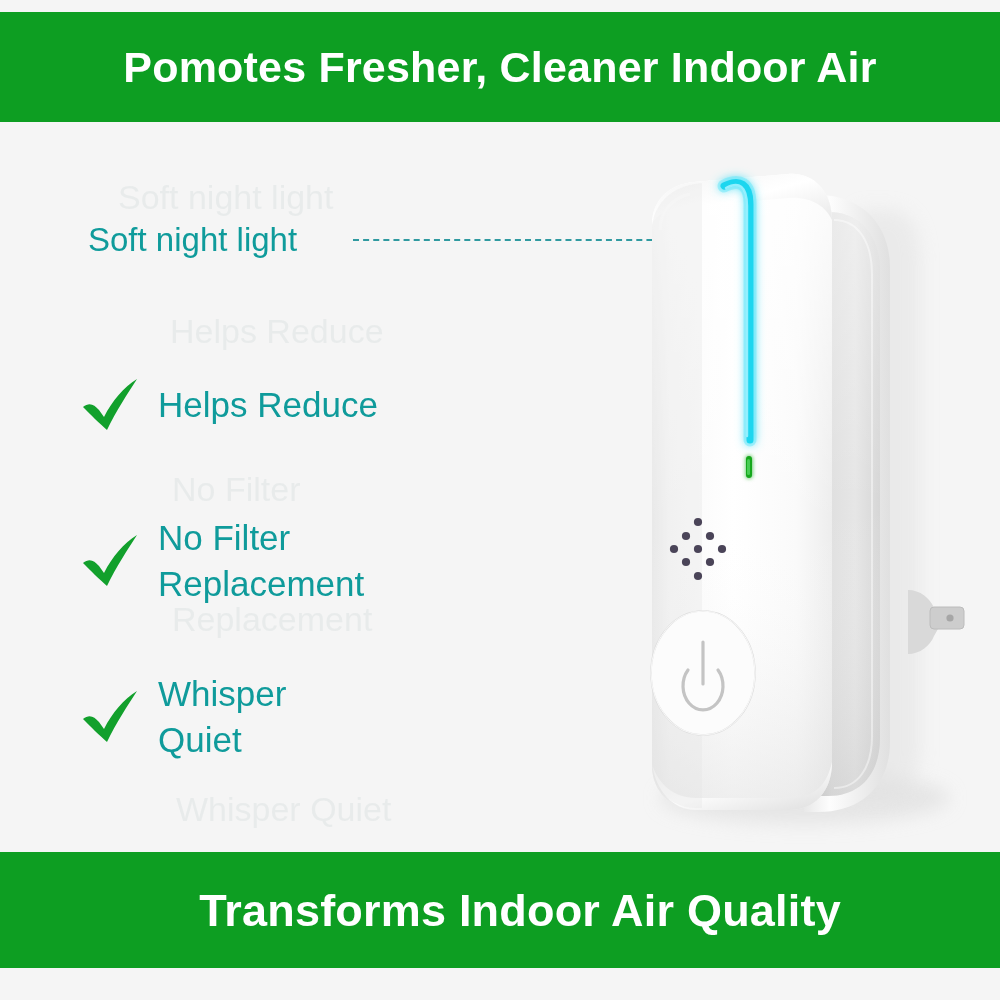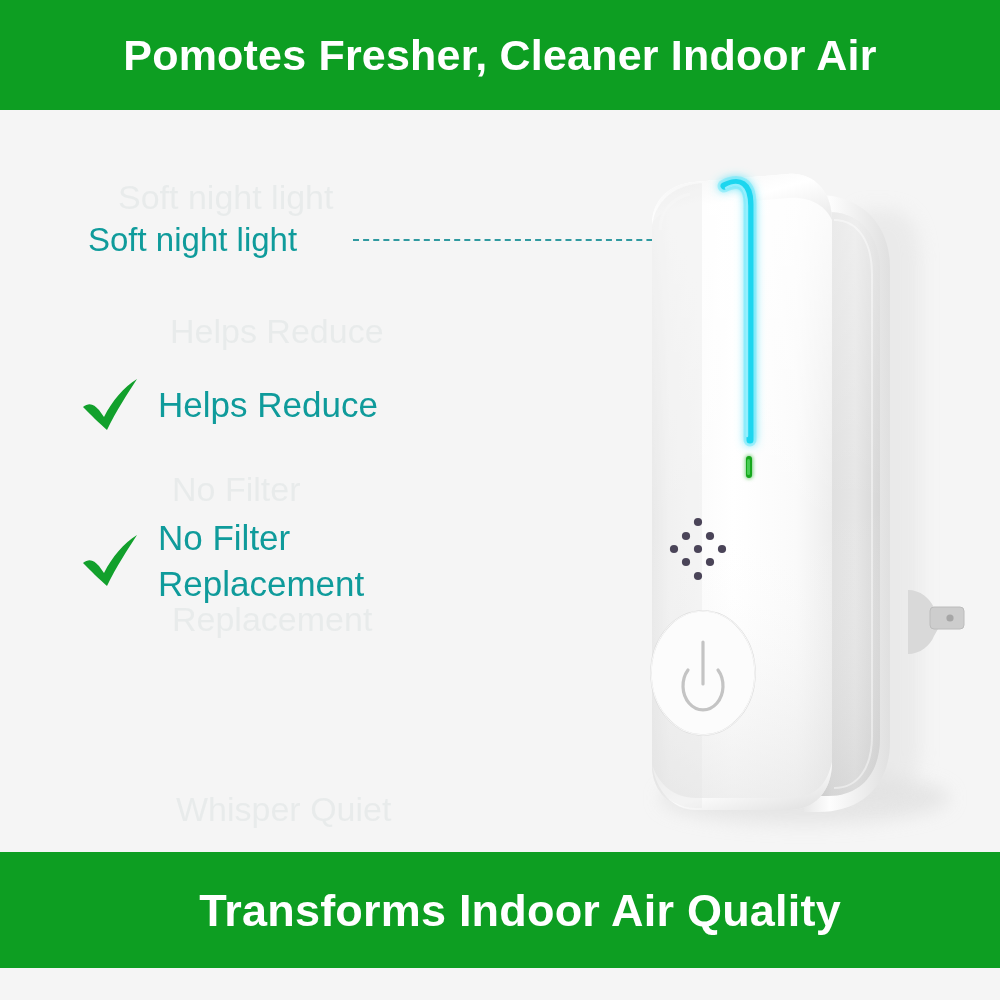--- a/index.html
+++ b/index.html
@@ -25,21 +25,21 @@
   
   .banner {
     position: absolute;
     left: 0;
     width: 1000px;
     background: #0d9e22;
     display: flex;
     align-items: center;
     justify-content: center;
   }
-  .banner-top    { top: 0;    height: 110px; }
+  .banner-top    { top: 12px;    height: 110px; }
   .banner-bottom { top: 852px; height: 116px; padding-left: 20px; }
   .banner-text {
     color: #ffffff;
     font-family: "Liberation Sans", sans-serif;
     font-weight: bold;
     font-size: 43px;
     letter-spacing: 0.2px;
     white-space: nowrap;
     text-align: center;
     line-height: 1;
@@ -156,20 +156,31 @@
         <svg width="62" height="56" viewBox="0 0 62 56" aria-hidden="true">
           <path d="M3 30 C9 25 14 27 19 33 L24 40 C32 24 44 10 57 2 C48 16 36 34 27 53 C20 47 10 37 3 30 Z" fill="#12a02c"></path>
         </svg>
       </span>
       <span class="feature-text">
         <span class="l1">No Filter</span>
         <span class="l2">Replacement</span>
       </span>
     </div>
 
+    <div class="feature">
+      <span class="check">
+        <svg width="62" height="56" viewBox="0 0 62 56" aria-hidden="true">
+          <path d="M3 30 C9 25 14 27 19 33 L24 40 C32 24 44 10 57 2 C48 16 36 34 27 53 C20 47 10 37 3 30 Z" fill="#12a02c"></path>
+        </svg>
+      </span>
+      <span class="feature-text">
+        <span class="l1">Whisper</span>
+        <span class="l2">Quiet</span>
+      </span>
+    </div>
 
   </div>
 
   <div class="device-wrap">
     <svg class="device-svg" width="400" height="700" viewBox="0 0 400 700" aria-hidden="true">
       <defs>
 
         <linearGradient id="frontGrad" x1="0" y1="0" x2="1" y2="0">
           <stop offset="0" stop-color="#ebebeb"></stop>
           <stop offset="0.10" stop-color="#f8f8f8"></stop>

